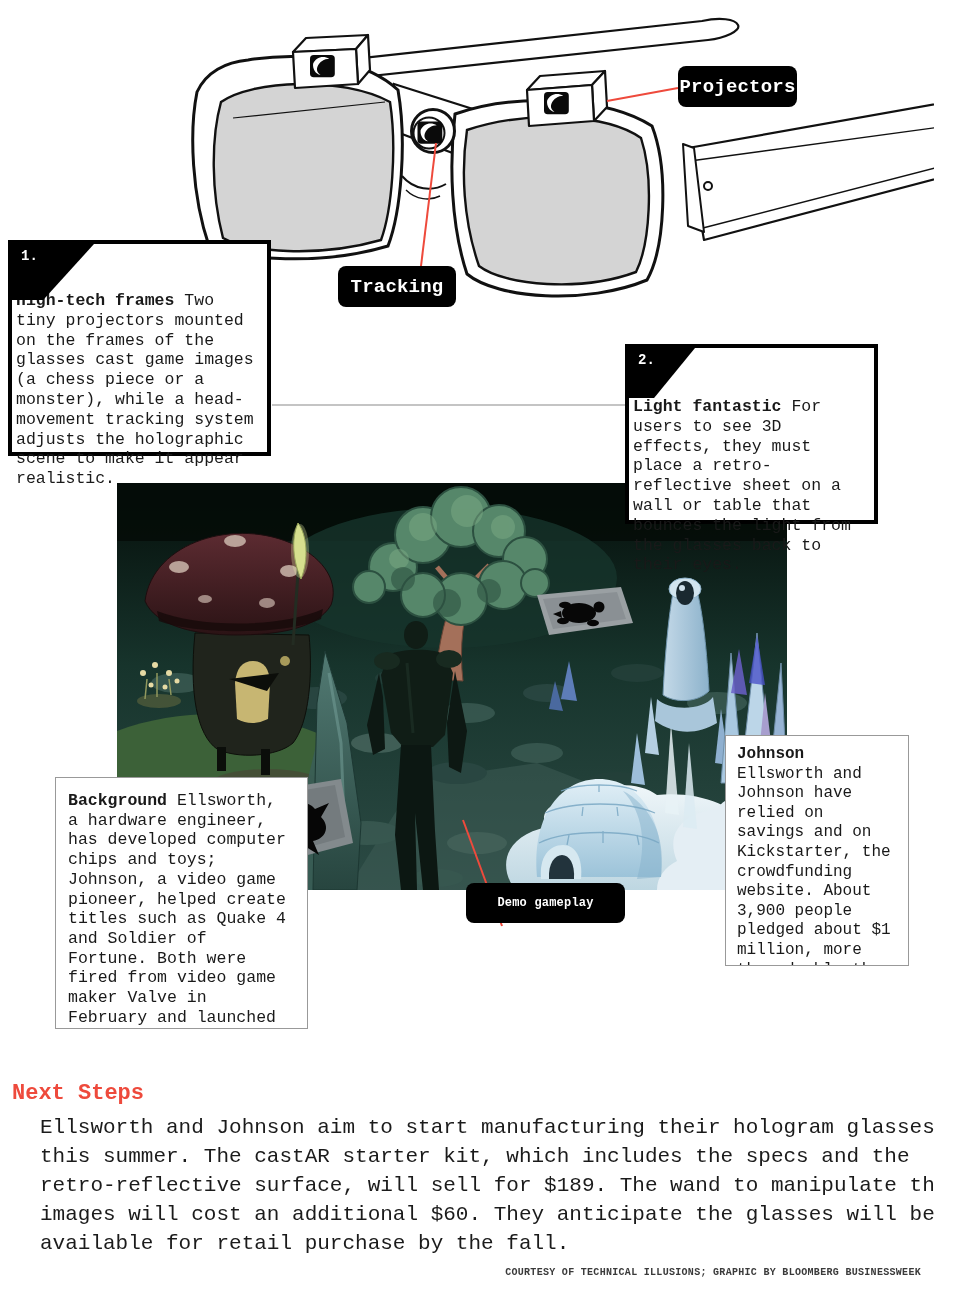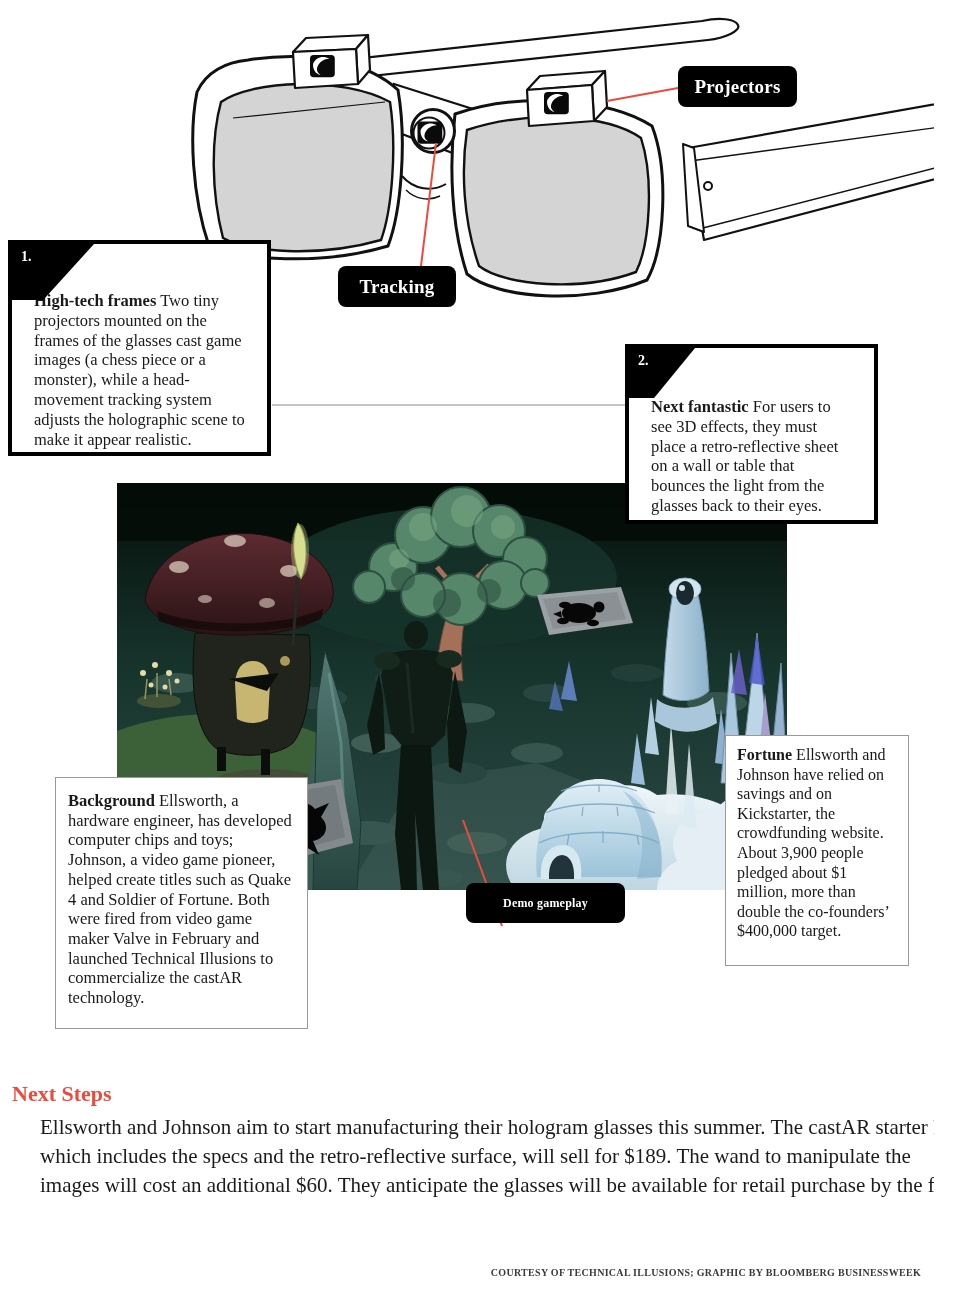--- a/index.html
+++ b/index.html
@@ -1,39 +1,39 @@
 <!DOCTYPE html>
 <html><head>
 <meta charset="utf-8">
 <style>
   * { margin:0; padding:0; box-sizing:border-box; }
   html,body { background:#ffffff; }
   .canvas {
     position:relative; width:934px; height:1300px; background:#fff;
-    font-family:Liberation Serif, serif; overflow:hidden;
+    font-family:Liberation Mono, monospace; overflow:hidden;
   }
   svg { display:block; }
   .glasses-svg { position:absolute; left:0; top:0; z-index:1; }
   .photo { position:absolute; left:117px; top:483px; width:670px; height:407px; z-index:1; background:#0b1713; }
   .leader-svg { position:absolute; left:0; top:0; z-index:2; pointer-events:none; }
 
   .pill {
     position:absolute; z-index:4; background:#000; color:#fff;
     border-radius:8px; display:flex; align-items:center; justify-content:center;
     font-weight:bold; font-size:19px; letter-spacing:.2px;
   }
   .pill-projectors { left:678px; top:66px;  width:119px; height:41px; }
   .pill-tracking   { left:338px; top:266px; width:118px; height:41px; }
   .pill-demo       { left:466px; top:883px; width:159px; height:40px; font-size:12px; }
 
   .callout {
     position:absolute; z-index:3; background:#fff; border:4px solid #000;
     font-size:16.5px; line-height:19.8px; color:#191919;
   }
-  .callout p { padding:0 22px; }
+  .callout p { padding:0 4px; }
   .callout .lead { font-weight:bold; }
   .callout-1 { left:8px;   top:240px; width:263px; height:216px; }
   .callout-1 p { margin-top:47px; }
   .callout-2 { left:625px; top:344px; width:253px; height:180px; }
   .callout-2 p { margin-top:49px; }
   .corner {
     position:absolute; left:0; top:0; background:#000;
     clip-path:polygon(0 0, 100% 0, 38% 100%, 0 100%);
   }
   .corner-1 { width:82px; height:56px; }
@@ -344,31 +344,31 @@
   <div class="callout callout-1">
     <div class="corner corner-1"></div>
     <span class="corner-num">1.</span>
     <p><span class="lead">High-tech frames</span>
       <span>Two tiny projectors mounted on the frames of the glasses cast game images (a chess piece or a monster), while a head-movement tracking system adjusts the holographic scene to make it appear realistic.</span></p>
   </div>
 
   <div class="callout callout-2">
     <div class="corner corner-2"></div>
     <span class="corner-num">2.</span>
-    <p><span class="lead">Next fantastic</span>
+    <p><span class="lead">Light fantastic</span>
       <span>For users to see 3D effects, they must place a retro-reflective sheet on a wall or table that bounces the light from the glasses back to their eyes.</span></p>
   </div>
 
   <div class="note note-background">
     <span class="lead">Background</span>
     <span>Ellsworth, a hardware engineer, has developed computer chips and toys; Johnson, a video game pioneer, helped create titles such as Quake 4 and Soldier of Fortune. Both were fired from video game maker Valve in February and launched Technical Illusions to commercialize the castAR technology.</span>
   </div>
 
   <div class="note note-funding">
-    <span class="lead">Fortune</span>
+    <span class="lead">Johnson</span>
     <span>Ellsworth and Johnson have relied on savings and on Kickstarter, the crowdfunding website. About 3,900 people pledged about $1 million, more than double the co-founders’ $400,000 target.</span>
   </div>
 
   <div class="next-steps">
     <h2>Next Steps</h2>
     <p>Ellsworth and Johnson aim to start manufacturing their hologram glasses this summer. The castAR starter kit, which includes the specs and the retro-reflective surface, will sell for $189. The wand to manipulate the images will cost an additional $60. They anticipate the glasses will be available for retail purchase by the fall.</p>
   </div>
 
   <div class="credit">COURTESY OF TECHNICAL ILLUSIONS; GRAPHIC BY BLOOMBERG BUSINESSWEEK</div>
 

